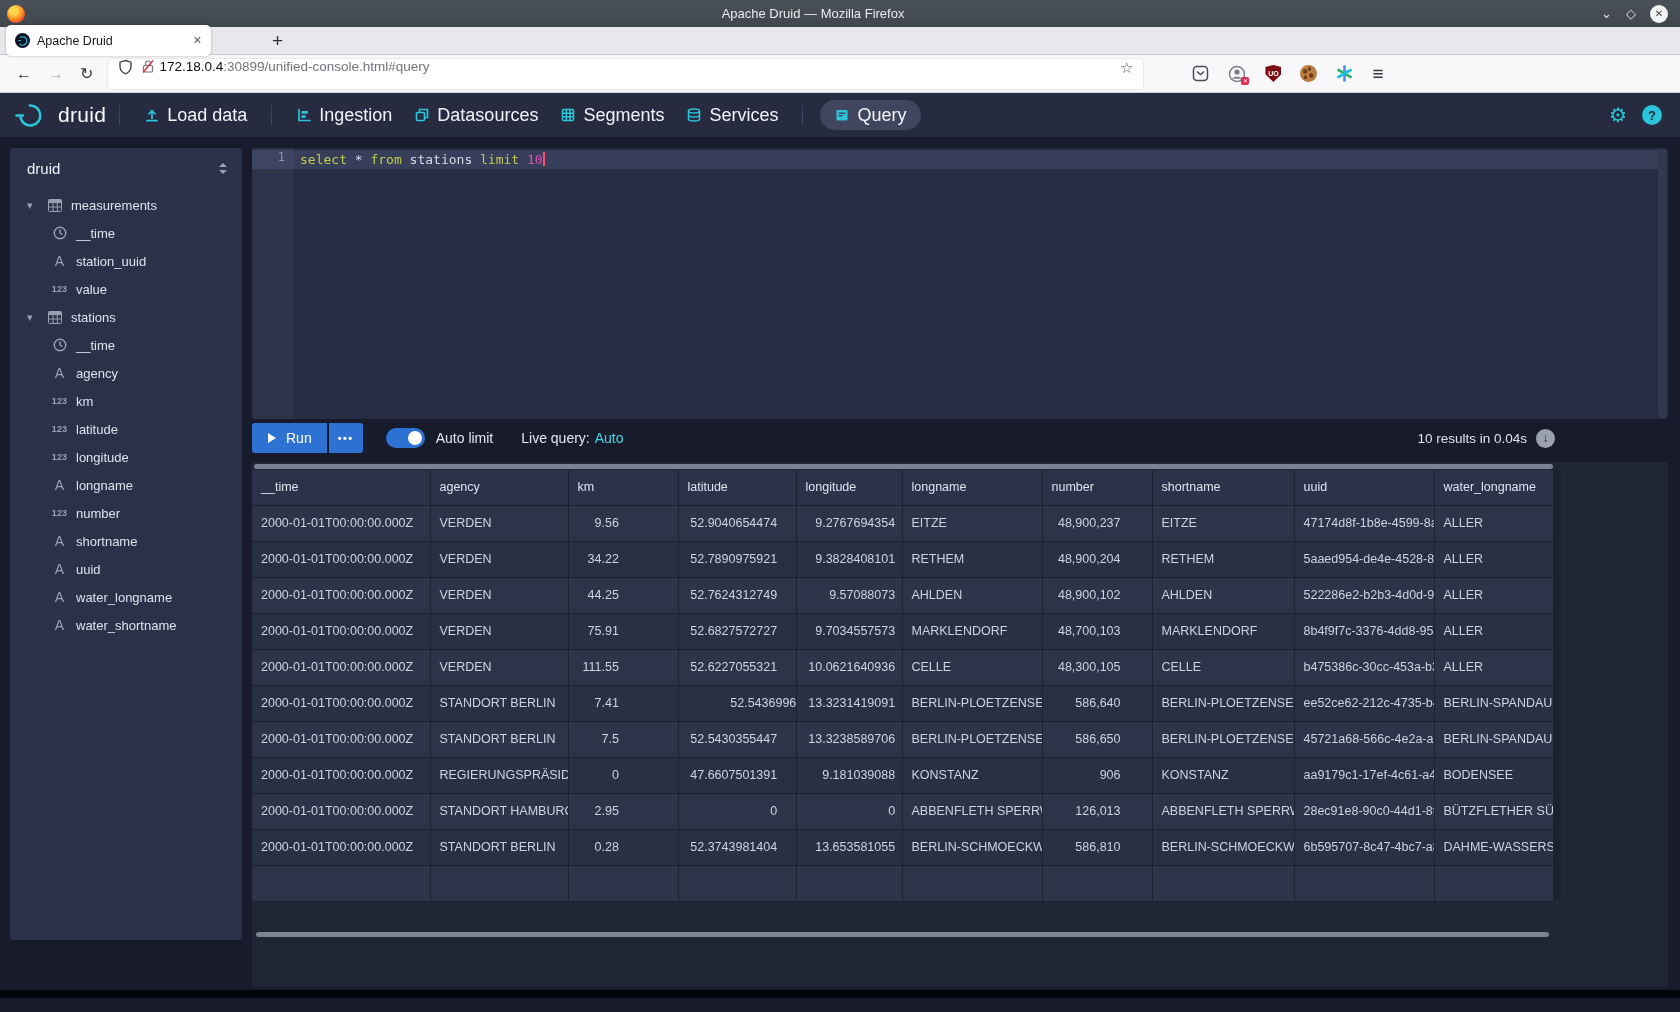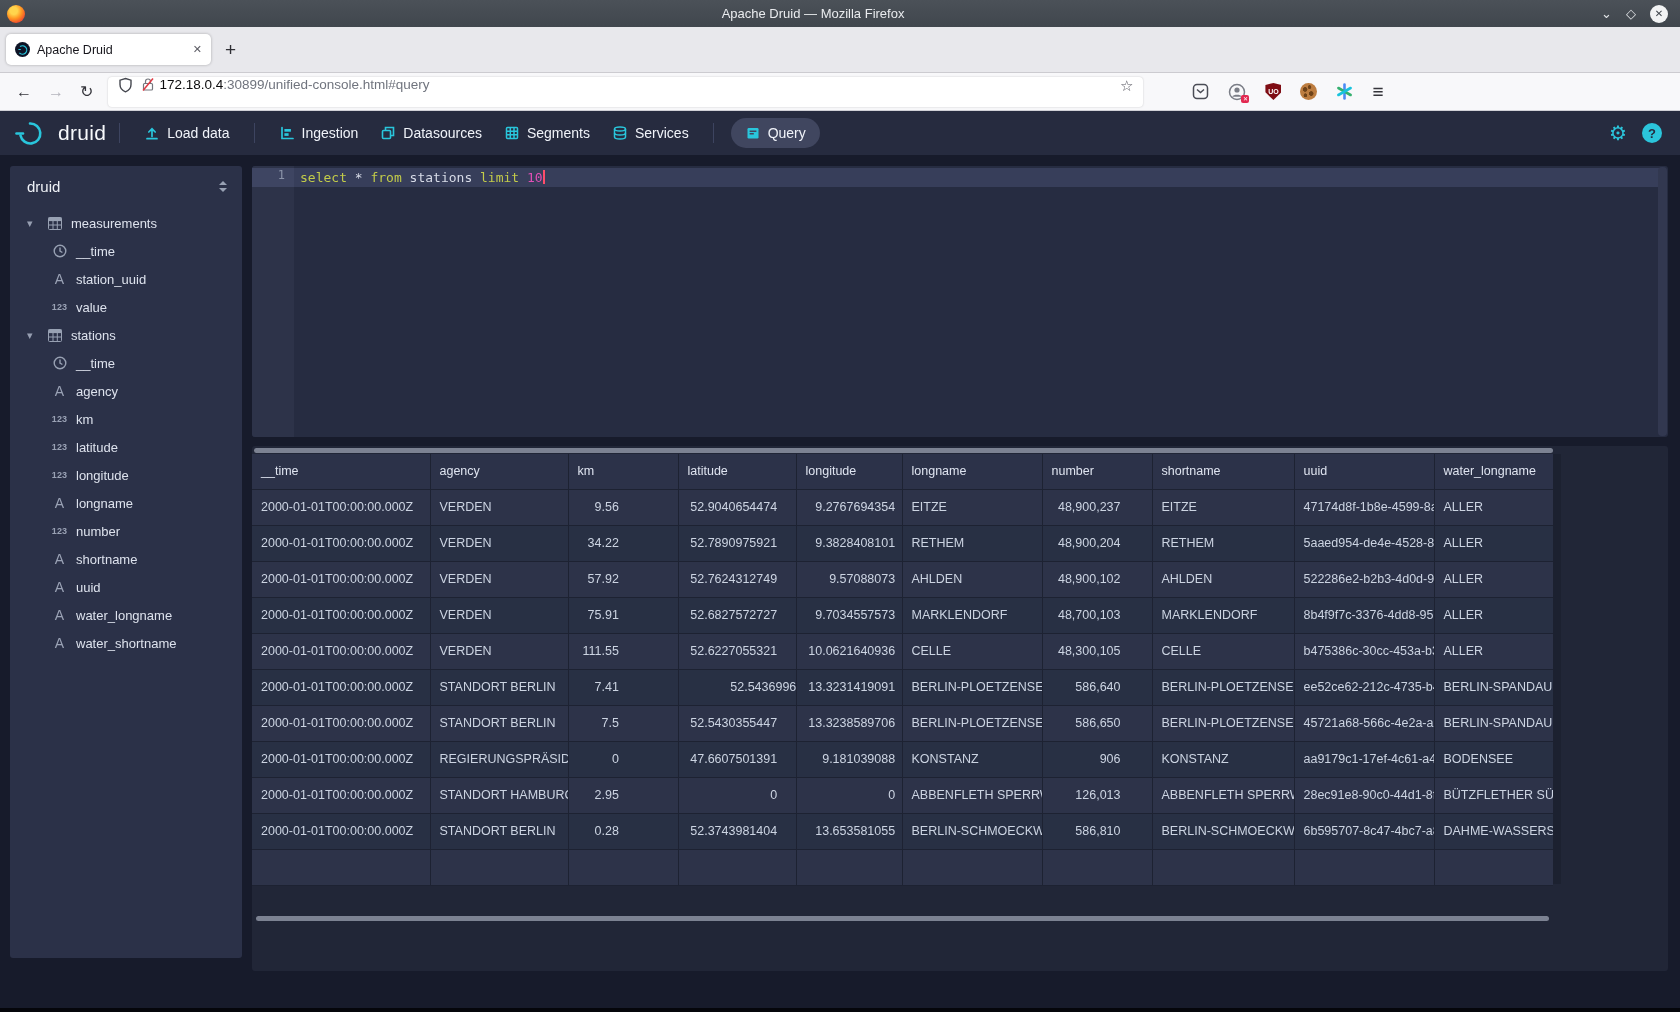--- a/index.html
+++ b/index.html
@@ -10,21 +10,21 @@
   .titlebar { height:27px; background:linear-gradient(#4b5158,#40464d); display:flex;
     align-items:center; color:#e9ebee; font-size:13px; }
   .ff-logo { width:18px; height:18px; margin-left:7px; border-radius:50%;
     background:radial-gradient(circle at 38% 32%, #ffd54d 0 22%, #ff9522 48%, #f2552c 72%, #c93a92 100%); }
   .win-title { flex:1; text-align:center; }
   .win-controls { display:flex; align-items:center; gap:14px; margin-right:12px; }
   .wc { color:#e4e7ea; font-size:13px; line-height:1; }
   .wc-close { width:18px; height:18px; background:#f2f3f4; color:#3d434a; border-radius:50%;
     display:flex; align-items:center; justify-content:center; font-size:10px; }
 
-  .tabbar { height:46px; background:#e8e8ec; display:flex; align-items:center; border-bottom:1px solid #cccbd0; }
+  .tabbar { height:28px; background:#e8e8ec; display:flex; align-items:center; border-bottom:1px solid #cccbd0;gap:47px; }
   .tab { width:205px; height:31px; margin-left:6px; background:#fff; border-radius:5px;
     box-shadow:0 0 3px rgba(0,0,0,.28); display:flex; align-items:center; padding:0 9px;
     font-size:12.5px; color:#17161c; }
   .tab-label { flex:1; margin-left:7px; white-space:nowrap; overflow:hidden; }
   .tab-close { color:#5c5c64; font-size:11px; }
   .newtab-btn { margin-left:14px; font-size:19px; color:#2f2f35; }
 
   .urlbar { height:38px; background:#f8f8fa; display:flex; align-items:center; border-bottom:1px solid #d0d0d6; }
   .nav-arrow { font-size:16px; margin-left:16px; color:#35353b; }
   .nav-arrow.disabled { color:#b4b4bc; }
@@ -44,21 +44,21 @@
   .hamburger { font-size:19px; color:#35353b; }
   .profile-wrap { position:relative; width:18px; height:18px; }
   .profile-badge { position:absolute; right:-3px; bottom:-2px; width:8px; height:8px; background:#e22850;
     border-radius:2px; color:#fff; font-size:6px; line-height:8px; text-align:center; }
 
   
   .dnavbar { height:44px; background:#262b3f; display:flex; align-items:center; color:#eef1f7; }
   .brand { display:flex; align-items:center; gap:8px; margin-left:14px; }
   .wordmark { font-size:21px; color:#f7f9fc; letter-spacing:.3px; }
   .nav-divider { width:1px; height:20px; background:#3d4460; margin:0 13px; }
-  .dnav-item { display:flex; align-items:center; gap:7px; padding:0 11px; height:44px; font-size:14px; color:#f0f3f9; }
+  .dnav-item { display:flex; align-items:center; gap:7px; padding:0 11px; height:44px; font-size:18px; color:#f0f3f9; }
   .dnav-item.active { height:30px; background:#40465f; border-radius:16px; padding:0 14px; margin:0 4px; }
   .dnav-right { margin-left:auto; display:flex; align-items:center; gap:15px; margin-right:18px; }
   .gear { color:#2bc5db; font-size:20px; line-height:1; }
   .help-badge { width:20px; height:20px; border-radius:50%; background:#2bc5db; color:#262b3f;
     font-weight:bold; font-size:13px; display:flex; align-items:center; justify-content:center; }
 
   
   .content { position:relative; height:853px; background:#171b2b; }
   .black-strip { height:8px; background:#05060b; }
 
@@ -389,20 +389,39 @@
 
     <div class="editor">
       <div class="gutter"></div>
       <div class="active-line"></div>
       <div class="active-line-gutter"></div>
       <div class="line-no">1</div>
       <div class="code-line"><span class="tok-keyword">select</span><span class="tok-plain"> * </span><span class="tok-keyword">from</span><span class="tok-plain"> stations </span><span class="tok-keyword">limit</span><span class="tok-plain"> </span><span class="tok-number">10</span><span class="caret"></span></div>
       <div class="editor-vscroll"></div>
     </div>
 
+    <div class="runbar">
+      <div class="btn-run">
+        <svg width="10" height="12" viewBox="0 0 10 12">
+            <path d="M1 1 L9 6 L1 11 Z" fill="#fff"></path>
+          </svg>
+        <span>Run</span>
+      </div>
+      <div class="btn-more">•••</div>
+      <div class="switch">
+          <div class="knob"></div>
+        </div>
+      <span class="lbl-autolimit">Auto limit</span>
+      <span class="lbl-livequery">Live query:</span>
+      <span class="lbl-livequery lq-value">Auto</span>
+      <div class="status">
+        <span>10 results in 0.04s</span>
+        <span class="dl-icon">↓</span>
+      </div>
+    </div>
 
     <div class="results">
       <div class="hscroll-top"></div>
       <div class="grid-viewport">
           <table>
             <colgroup>
               <col style="width: 178px;">
               <col style="width: 138px;">
               <col style="width: 110px;">
               <col style="width: 118px;">
@@ -448,21 +467,21 @@
                 <td><span class="num" style="min-width: 89.7px;">9.3828408101</span></td>
                 <td>RETHEM</td>
                 <td><span class="num" style="min-width: 69px;">48,900,204</span></td>
                 <td>RETHEM</td>
                 <td>5aaed954-de4e-4528-8f</td>
                 <td>ALLER</td>
               </tr>
               <tr class="odd">
                 <td>2000-01-01T00:00:00.000Z</td>
                 <td>VERDEN</td>
-                <td><span class="num" style="min-width: 41.4px;">57.92</span></td>
+                <td><span class="num" style="min-width: 41.4px;">44.25</span></td>
                 <td><span class="num" style="min-width: 89.7px;">52.7624312749</span></td>
                 <td><span class="num" style="min-width: 89.7px;">9.57088073</span></td>
                 <td>AHLDEN</td>
                 <td><span class="num" style="min-width: 69px;">48,900,102</span></td>
                 <td>AHLDEN</td>
                 <td>522286e2-b2b3-4d0d-9a</td>
                 <td>ALLER</td>
               </tr>
               <tr class="even">
                 <td>2000-01-01T00:00:00.000Z</td>

